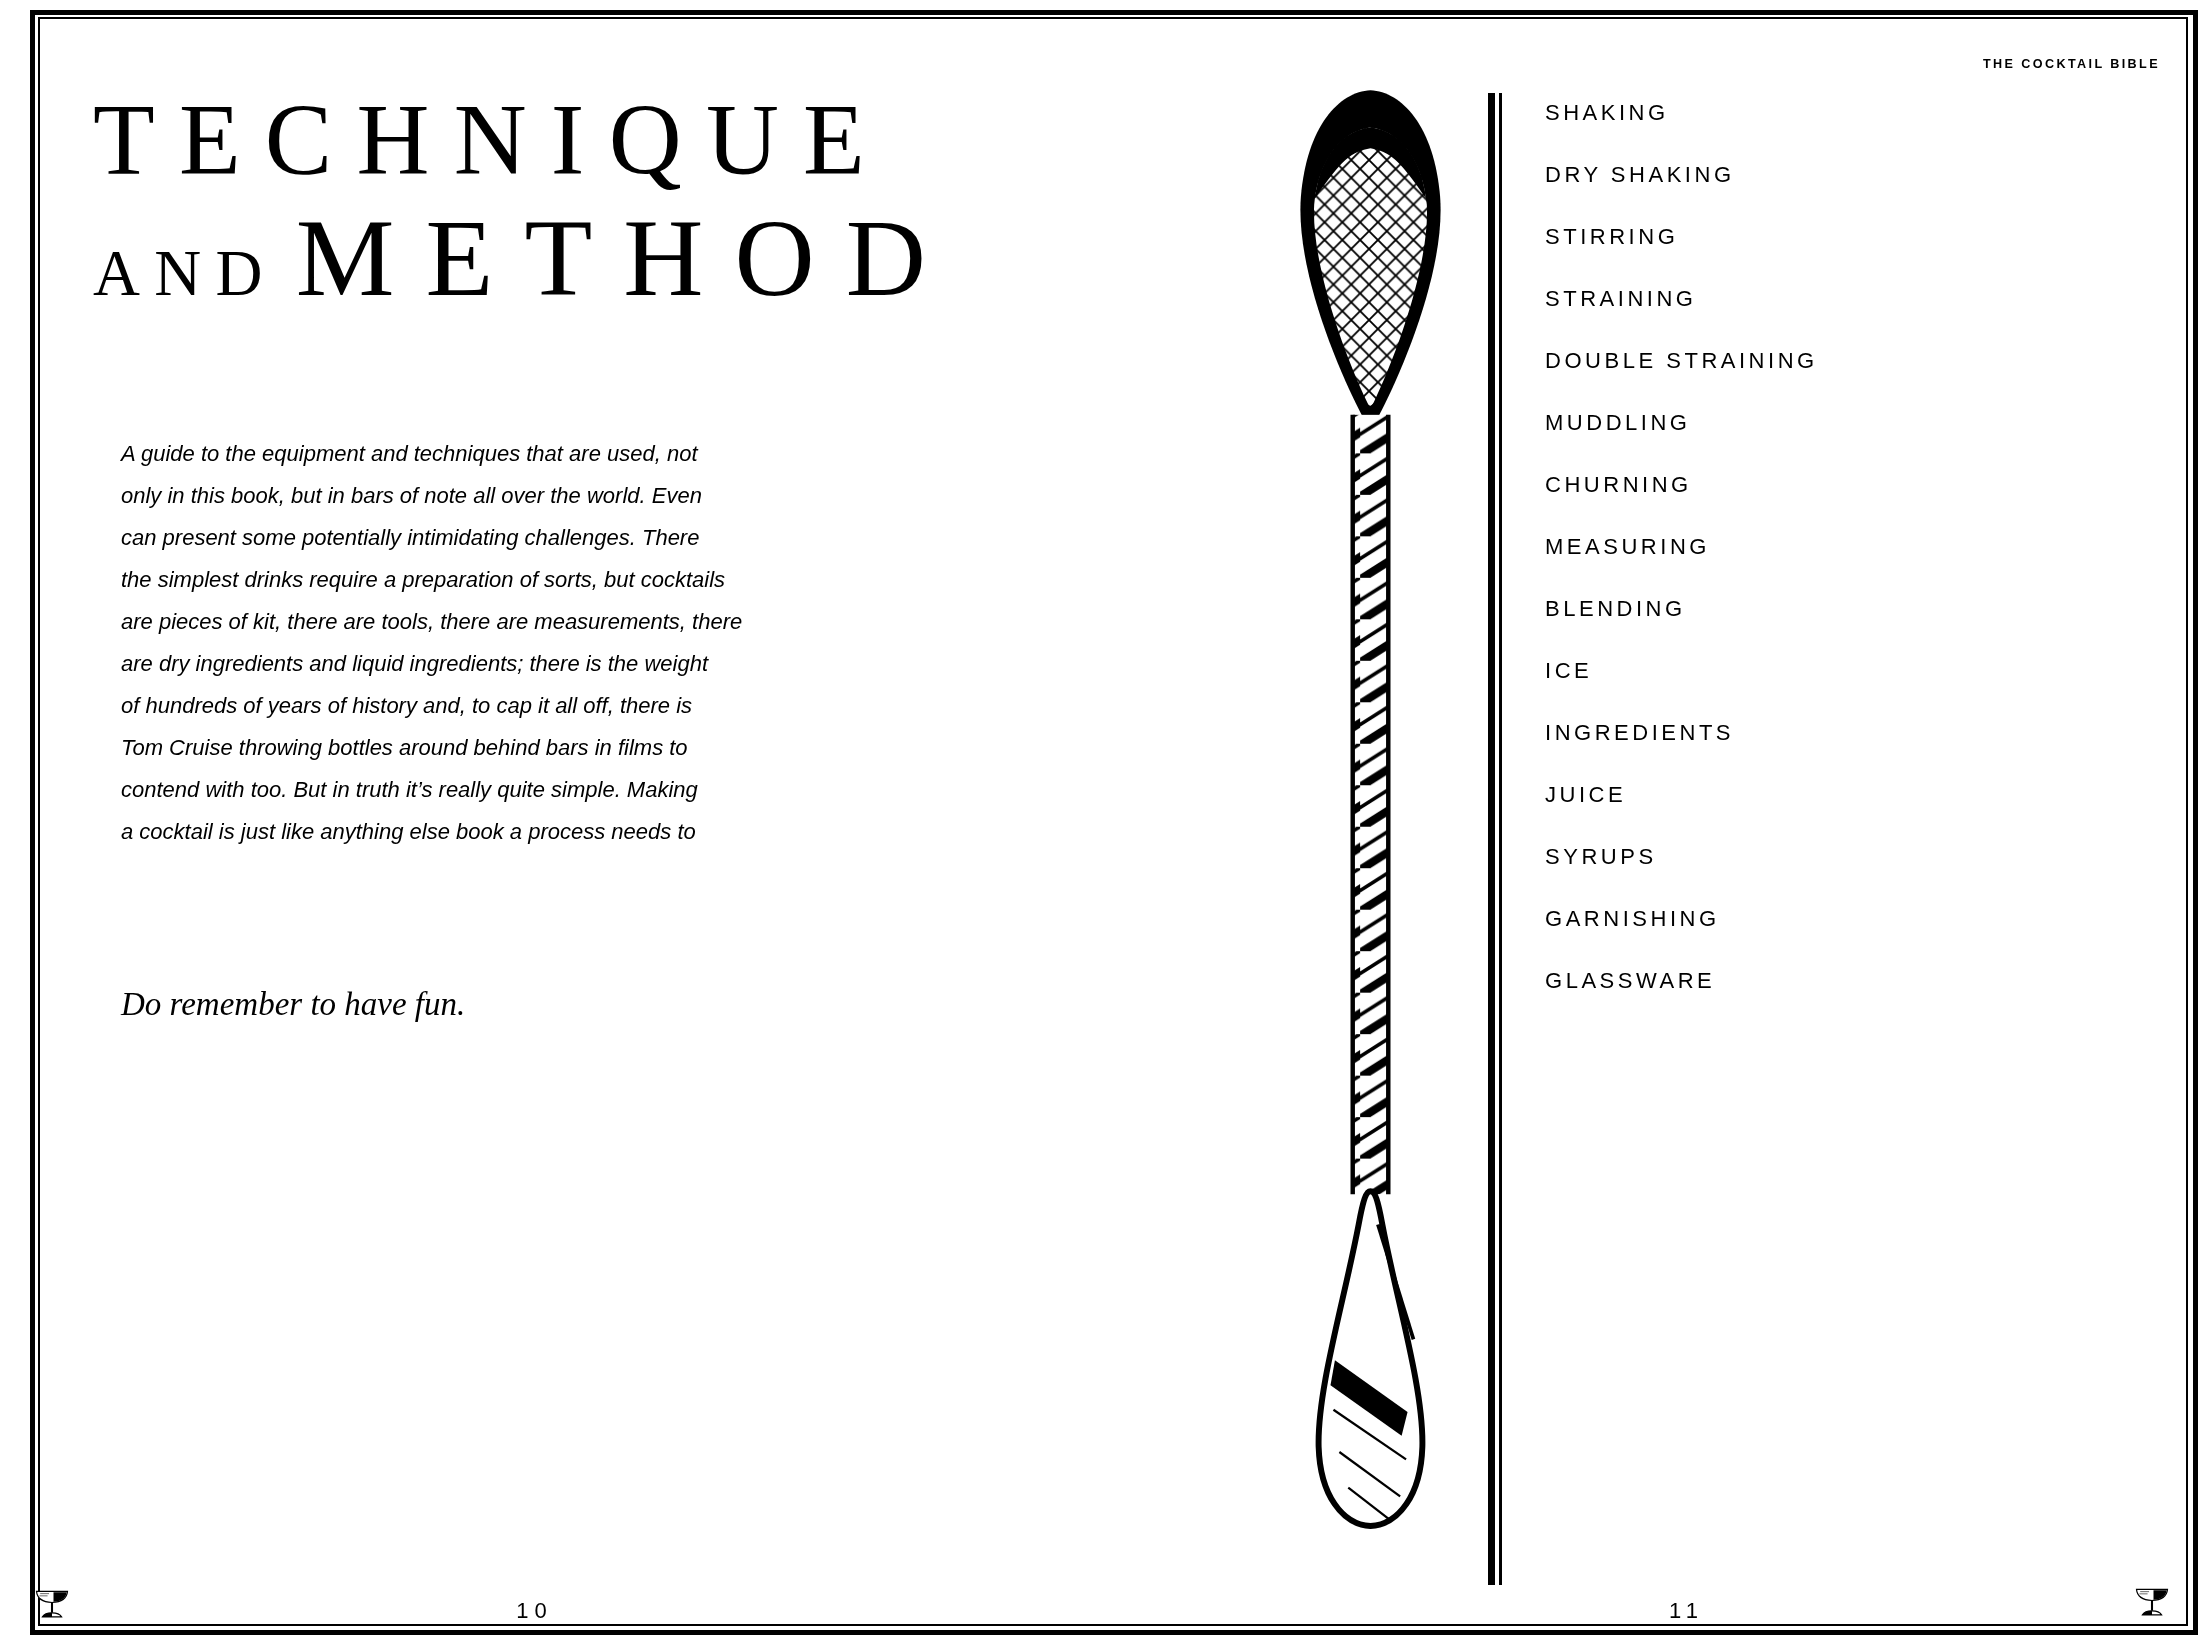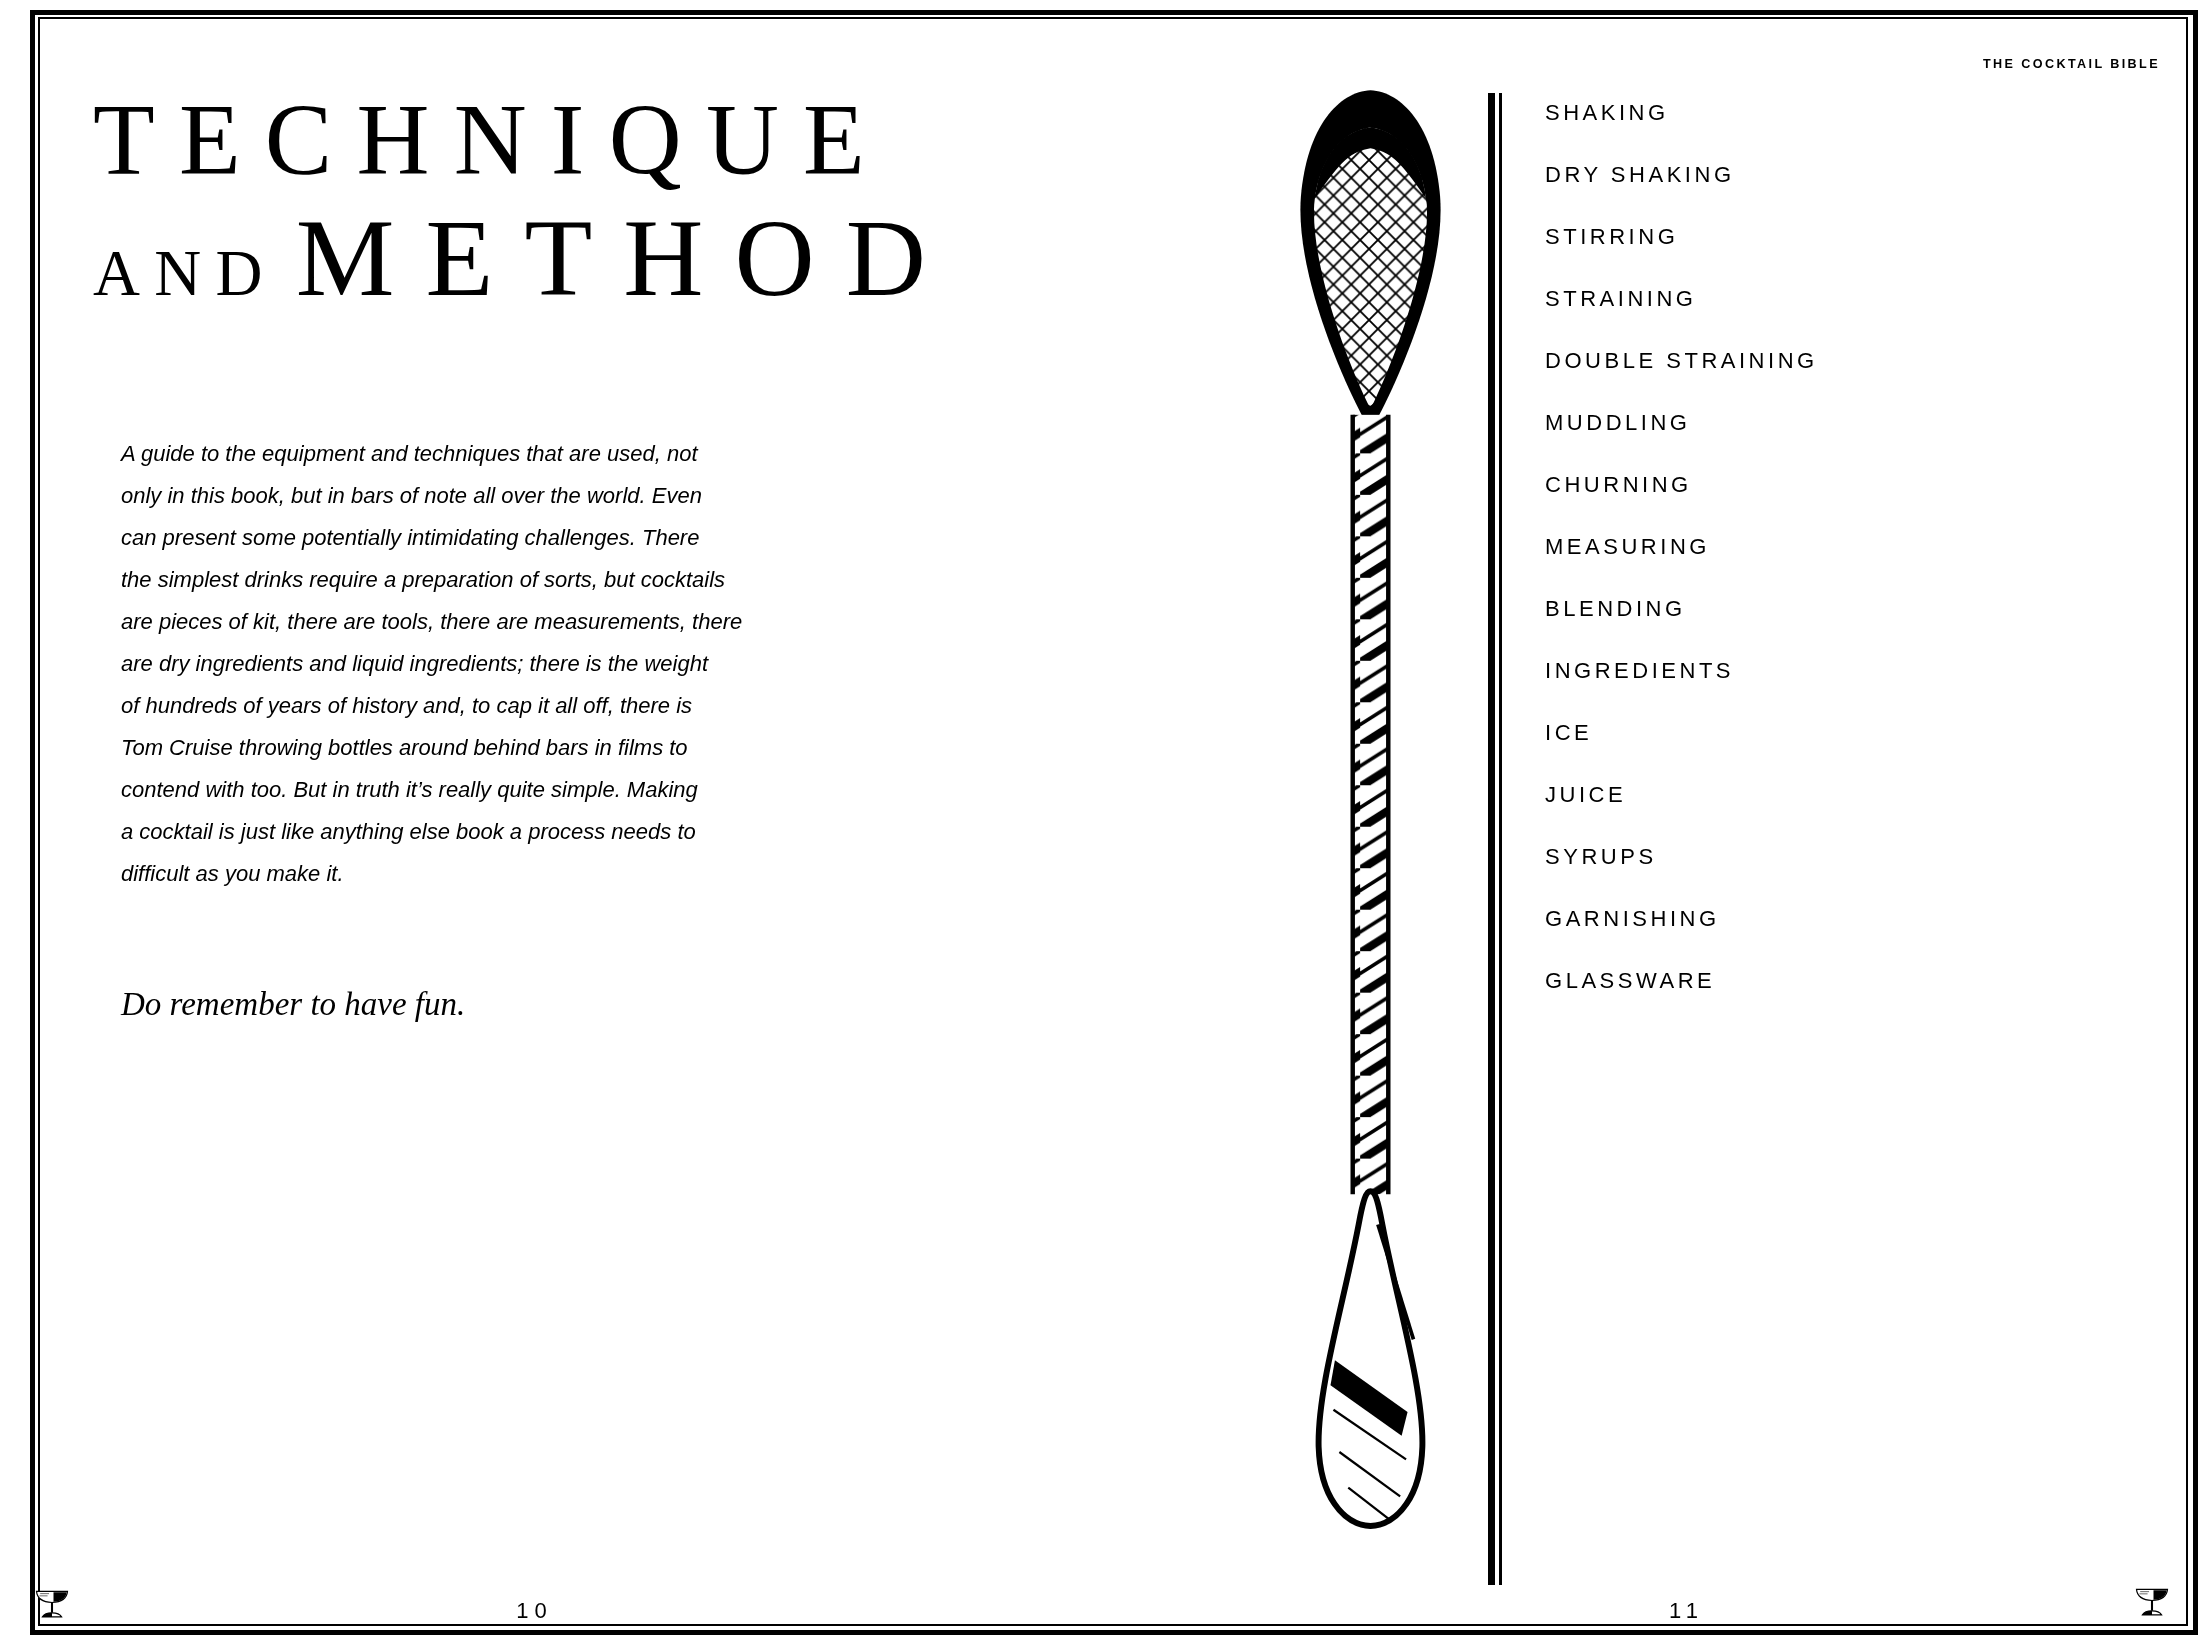--- a/index.html
+++ b/index.html
@@ -89,43 +89,42 @@
     <div class="line">A guide to the equipment and techniques that are used, not</div>
     <div class="line">only in this book, but in bars of note all over the world. Even</div>
     <div class="line">can present some potentially intimidating challenges. There</div>
     <div class="line">the simplest drinks require a preparation of sorts, but cocktails</div>
     <div class="line">are pieces of kit, there are tools, there are measurements, there</div>
     <div class="line">are dry ingredients and liquid ingredients; there is the weight</div>
     <div class="line">of hundreds of years of history and, to cap it all off, there is</div>
     <div class="line">Tom Cruise throwing bottles around behind bars in films to</div>
     <div class="line">contend with too. But in truth it’s really quite simple. Making</div>
     <div class="line">a cocktail is just like anything else book a process needs to</div>
-    <div class="line">difficult as you make it.</div>
   </div>
 
 <div class="closing">Do remember to have fun.</div>
 
 <div class="pagenum pagenum-left">10</div>
 <div class="pagenum pagenum-right">11</div>
 
 <div class="divider-thick"></div>
 <div class="divider-thin"></div>
 
 <div class="contents">
     <div class="list-item">SHAKING</div>
     <div class="list-item">DRY SHAKING</div>
     <div class="list-item">STIRRING</div>
     <div class="list-item">STRAINING</div>
     <div class="list-item">DOUBLE STRAINING</div>
     <div class="list-item">MUDDLING</div>
     <div class="list-item">CHURNING</div>
     <div class="list-item">MEASURING</div>
     <div class="list-item">BLENDING</div>
+    <div class="list-item">ICE</div>
     <div class="list-item">INGREDIENTS</div>
-    <div class="list-item">ICE</div>
     <div class="list-item">JUICE</div>
     <div class="list-item">SYRUPS</div>
     <div class="list-item">GARNISHING</div>
     <div class="list-item">GLASSWARE</div>
   </div>
 
 <div class="spoon-wrap">
   <svg width="163" height="1452" viewBox="0 0 220 1960" xmlns="http://www.w3.org/2000/svg">
     <defs>
       <pattern id="xhatch" width="24" height="24" patternUnits="userSpaceOnUse">

